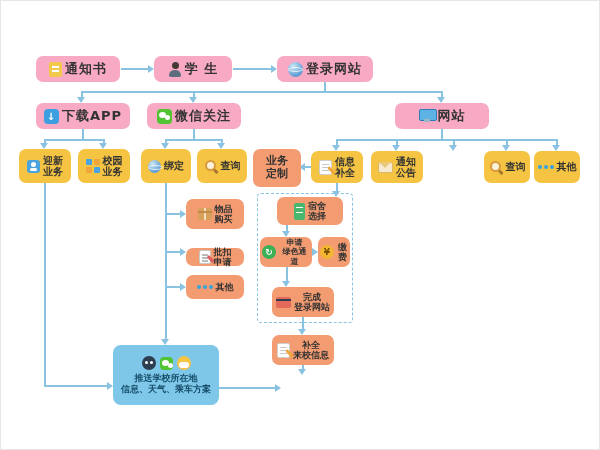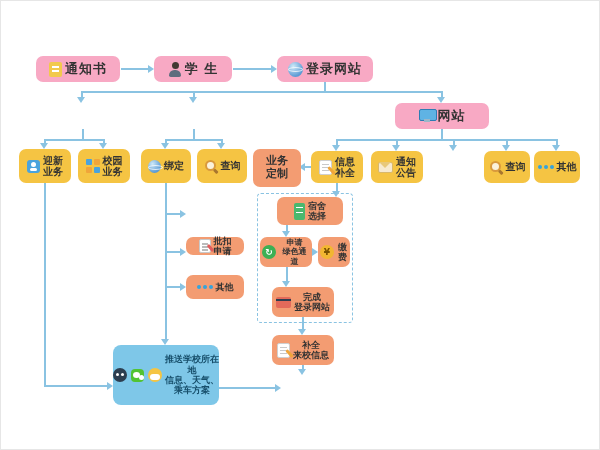--- a/index.html
+++ b/index.html
@@ -22,21 +22,21 @@
   .f9{font-size:9px}
   .f8{font-size:8px}
 
   .hl{position:absolute;height:2px;background:var(--arrow)}
   .vl{position:absolute;width:2px;background:var(--arrow)}
   .ar{position:absolute;width:0;height:0;border-top:4px solid transparent;border-bottom:4px solid transparent;border-left:6px solid var(--arrow)}
   .al{position:absolute;width:0;height:0;border-top:4px solid transparent;border-bottom:4px solid transparent;border-right:6px solid var(--arrow)}
   .ad{position:absolute;width:0;height:0;border-left:4px solid transparent;border-right:4px solid transparent;border-top:6px solid var(--arrow)}
   .dashed{position:absolute;border:1.5px dashed var(--arrow);border-radius:4px}
 
-  .panel{position:absolute;background:var(--blue-panel);border-radius:8px;display:flex;flex-direction:row;
+  .panel{position:absolute;background:var(--blue-panel);border-radius:8px;display:flex;flex-direction:column;
          align-items:center;justify-content:center;gap:3px}
   .panel .lbl{color:#174f6b;font-weight:bold;font-size:9px}
   .icons-row{display:flex;gap:4px;align-items:center}
 
   .ic{position:relative;display:inline-block;flex:0 0 auto}
   .ic-doc{width:13px;height:15px;background:#f2c94c;border-radius:2px}
   .ic-doc::before{content:"";position:absolute;left:3px;top:4px;width:7px;height:2px;background:#fff;box-shadow:0 4px 0 #fff}
   .ic-person{width:14px;height:15px}
   .ic-person::before{content:"";position:absolute;left:4px;top:0;width:7px;height:7px;border-radius:50%;background:#443a33}
   .ic-person::after{content:"";position:absolute;left:1px;top:8px;width:12px;height:7px;border-radius:6px 6px 2px 2px;background:#5d6d7e}
@@ -175,20 +175,28 @@
   </div>
   <div class="node pink f13" style="left:153px;top:55px;width:78px;height:26px">
     <span class="ic ic-person"></span>
     <span class="lbl">学 生</span>
   </div>
   <div class="node pink f13" style="left:276px;top:55px;width:96px;height:26px">
     <span class="ic ic-globe"></span>
     <span class="lbl">登录网站</span>
   </div>
 
+  <div class="node pink f13" style="left:35px;top:102px;width:94px;height:26px">
+    <span class="ic ic-app"></span>
+    <span class="lbl">下载APP</span>
+  </div>
+  <div class="node pink f13" style="left:146px;top:102px;width:94px;height:26px">
+    <span class="ic ic-wechat"></span>
+    <span class="lbl">微信关注</span>
+  </div>
   <div class="node pink f13" style="left:394px;top:102px;width:94px;height:26px">
     <span class="ic ic-monitor"></span>
     <span class="lbl">网站</span>
   </div>
 
   <div class="node yellow f10" style="left:18px;top:148px;width:52px;height:34px">
     <span class="ic ic-badge"></span>
     <span class="lbl">迎新
 业务</span>
   </div>
@@ -222,21 +230,26 @@
   <div class="node yellow f10" style="left:533px;top:150px;width:46px;height:32px">
     <span class="ic ic-dots"></span>
     <span class="lbl">其他</span>
   </div>
 
   <div class="node salmon f11" style="left:252px;top:148px;width:48px;height:38px">
     <span class="lbl">业务
 定制</span>
   </div>
 
-  <div class="node salmon f9" style="left:185px;top:236px;width:58px;height:18px">
+  <div class="node salmon f9" style="left:185px;top:198px;width:58px;height:30px">
+    <span class="ic ic-box"></span>
+    <span class="lbl">物品
+购买</span>
+  </div>
+  <div class="node salmon f9" style="left:185px;top:247px;width:58px;height:18px">
     <span class="ic ic-docpen"></span>
     <span class="lbl">批扣
 申请</span>
   </div>
   <div class="node salmon f9" style="left:185px;top:274px;width:58px;height:24px">
     <span class="ic ic-dots"></span>
     <span class="lbl">其他</span>
   </div>
 
   <div class="node salmon f9" style="left:276px;top:196px;width:66px;height:28px">

